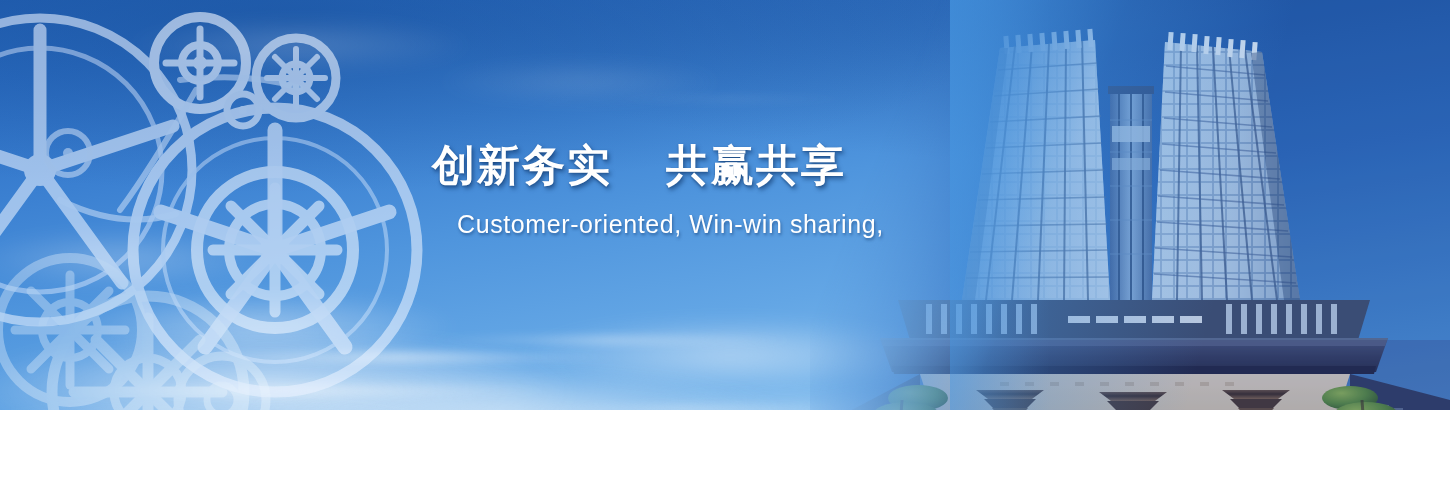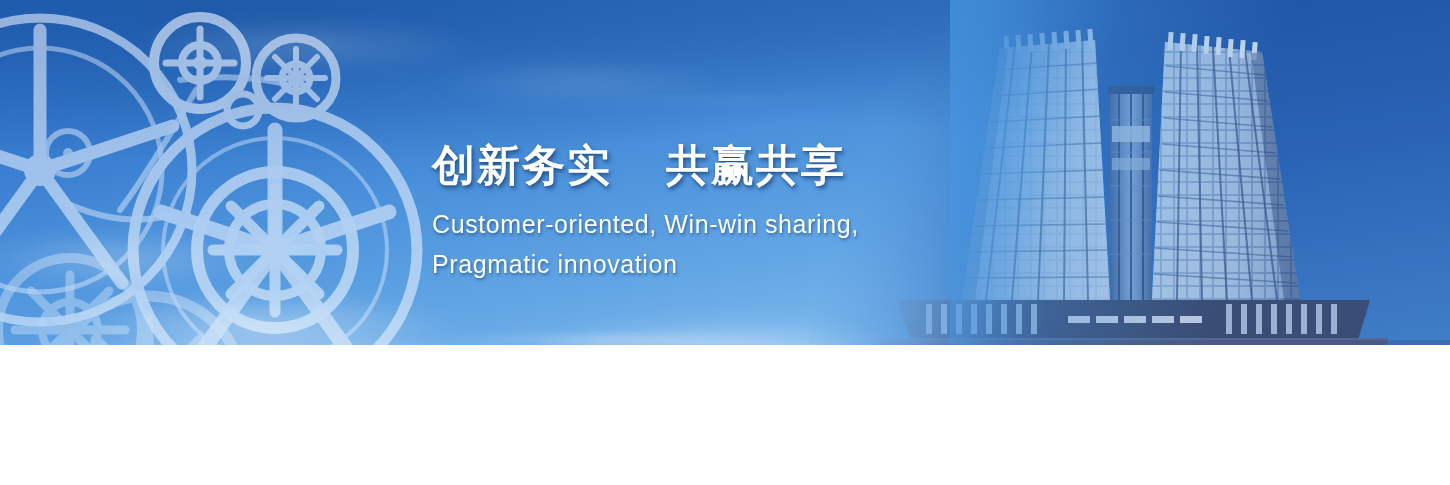--- a/index.html
+++ b/index.html
@@ -5,21 +5,21 @@
   html, body {
     margin: 0;
     padding: 0;
     background: #ffffff;
   }
   * { box-sizing: border-box; }
 
   .banner {
     position: relative;
     width: 1450px;
-    height: 345px;
+    height: 410px;
     overflow: hidden;
     font-family: "Liberation Sans", "DejaVu Sans", sans-serif;
   }
 
   
   .sky {
     position: absolute;
     inset: 0;
     background:
       linear-gradient(170deg,
@@ -118,21 +118,21 @@
   .head-line .gap { display: inline-block; width: 26px; }
   .sub-line {
     color: #ffffff;
     font-size: 25px;
     font-weight: 500;
     letter-spacing: .6px;
     line-height: 40px;
     white-space: nowrap;
     text-shadow: 1px 2px 3px rgba(12,48,100,.50);
   }
-  .sub-block { margin-top: 12px; }
+  .sub-block { margin-top: 12px; margin-left: 25px; }
 </style>
 </head>
 <body>
 
 <div class="banner">
 
   <div class="sky"></div>
   <div class="sky-vignette"></div>
 
   <div class="clouds">
@@ -622,17 +622,16 @@
   <div class="photo-haze"></div>
 
   <div class="copy">
     <div class="head-line">
       <span>创新务实</span>
       <span class="gap"></span>
       <span>共赢共享</span>
     </div>
     <div class="sub-block">
       <div class="sub-line">Customer-oriented, Win-win sharing,</div>
-      <div class="sub-line">Pragmatic innovation</div>
     </div>
   </div>
 
 </div>
 
 </body></html>

